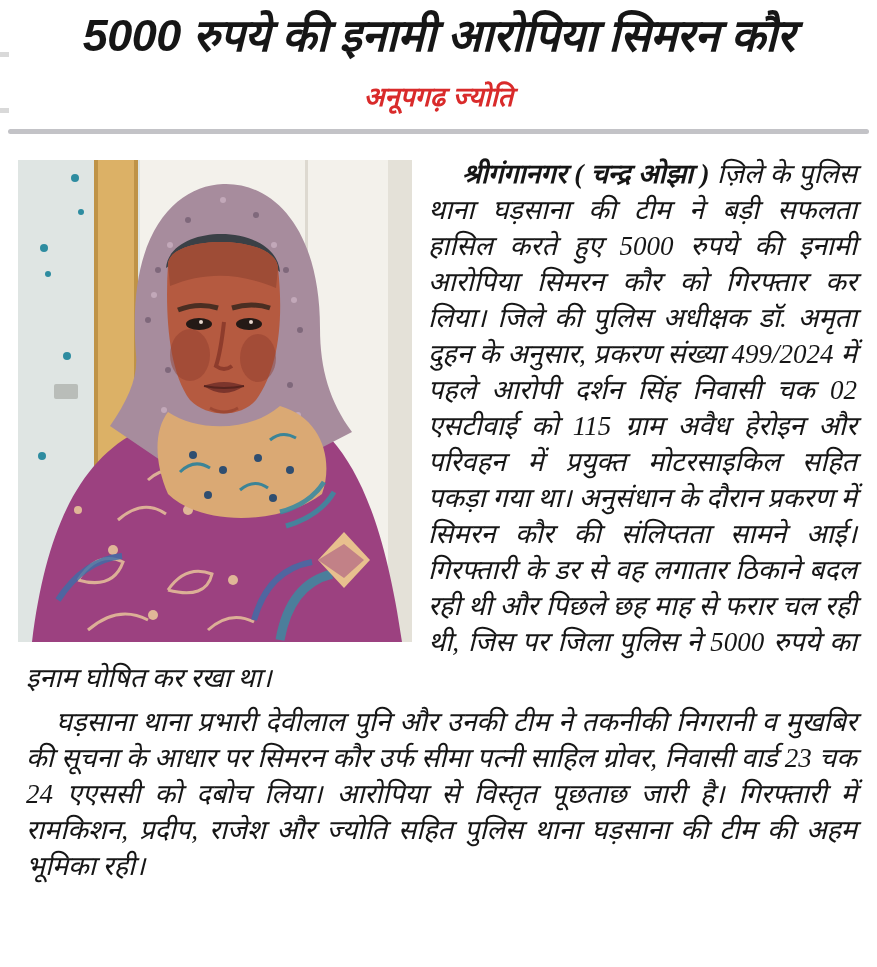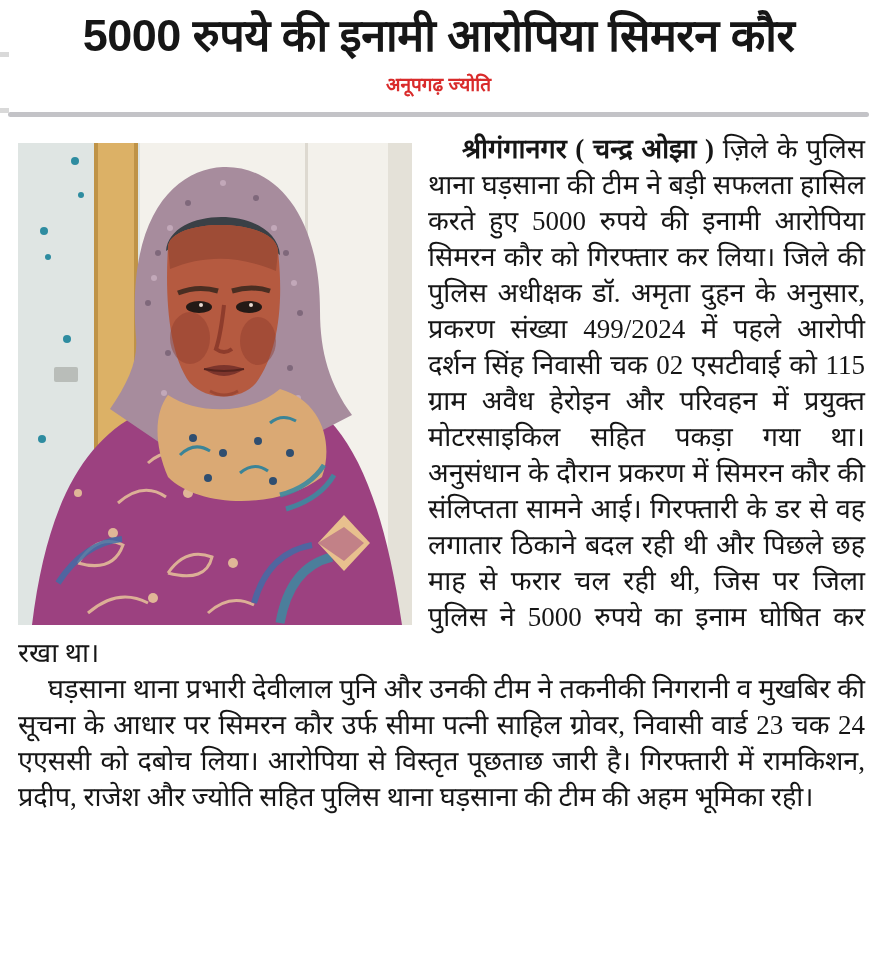--- a/index.html
+++ b/index.html
@@ -8,41 +8,42 @@
     --text-black:#161616;
   }
   html,body{margin:0;padding:0;background:#ffffff;}
   .page{
     position:relative;
     width:877px;height:967px;
     background:#ffffff;
     overflow:hidden;
     color:var(--text-black);
     font-family:"Liberation Serif","DejaVu Serif",serif;
+    font-style:italic;
   }
   .scan-artifact{position:absolute;left:0;width:9px;height:5px;background:#d9d9d9;}
   .artifact-1{top:52px;}
   .artifact-2{top:108px;}
   .headline{
     margin:6px 10px 0 10px;
     text-align:center;
     font-family:"Liberation Sans","DejaVu Sans",sans-serif;
     font-weight:700;
     font-size:45px;
     line-height:59px;
     letter-spacing:-0.5px;
     color:var(--text-black);
   }
   .headline span{display:block;}
   .byline{
-    margin-top:6px;
+    margin-top:12px;
     text-align:center;
     font-family:"Liberation Sans","DejaVu Sans",sans-serif;
     font-weight:700;
-    font-size:19px;
+    font-size:27px;
     color:var(--byline-red);
   }
   .divider{
     height:5px;
     margin:15px 8px 0 8px;
     border-radius:3px;
     background:var(--divider-gray);
   }
   .article-body{
     padding:14px 12px 0 18px;
@@ -50,21 +51,21 @@
     line-height:36px;
     text-align:justify;
   }
   .photo{
     float:left;
     width:394px;height:482px;
     margin:12px 16px 4px 0;
     background:#eceae4;
   }
   .photo svg{display:block;width:100%;height:100%;}
-  .para{margin:0;}
+  .para{margin:8px;}
   .para-1{text-indent:34px;}
   .para-2{text-indent:30px;}
   .dateline{font-weight:700;}
 </style>
 </head>
 <body>
 
 <div class="page">
 
   <div class="scan-artifact artifact-1"></div>

